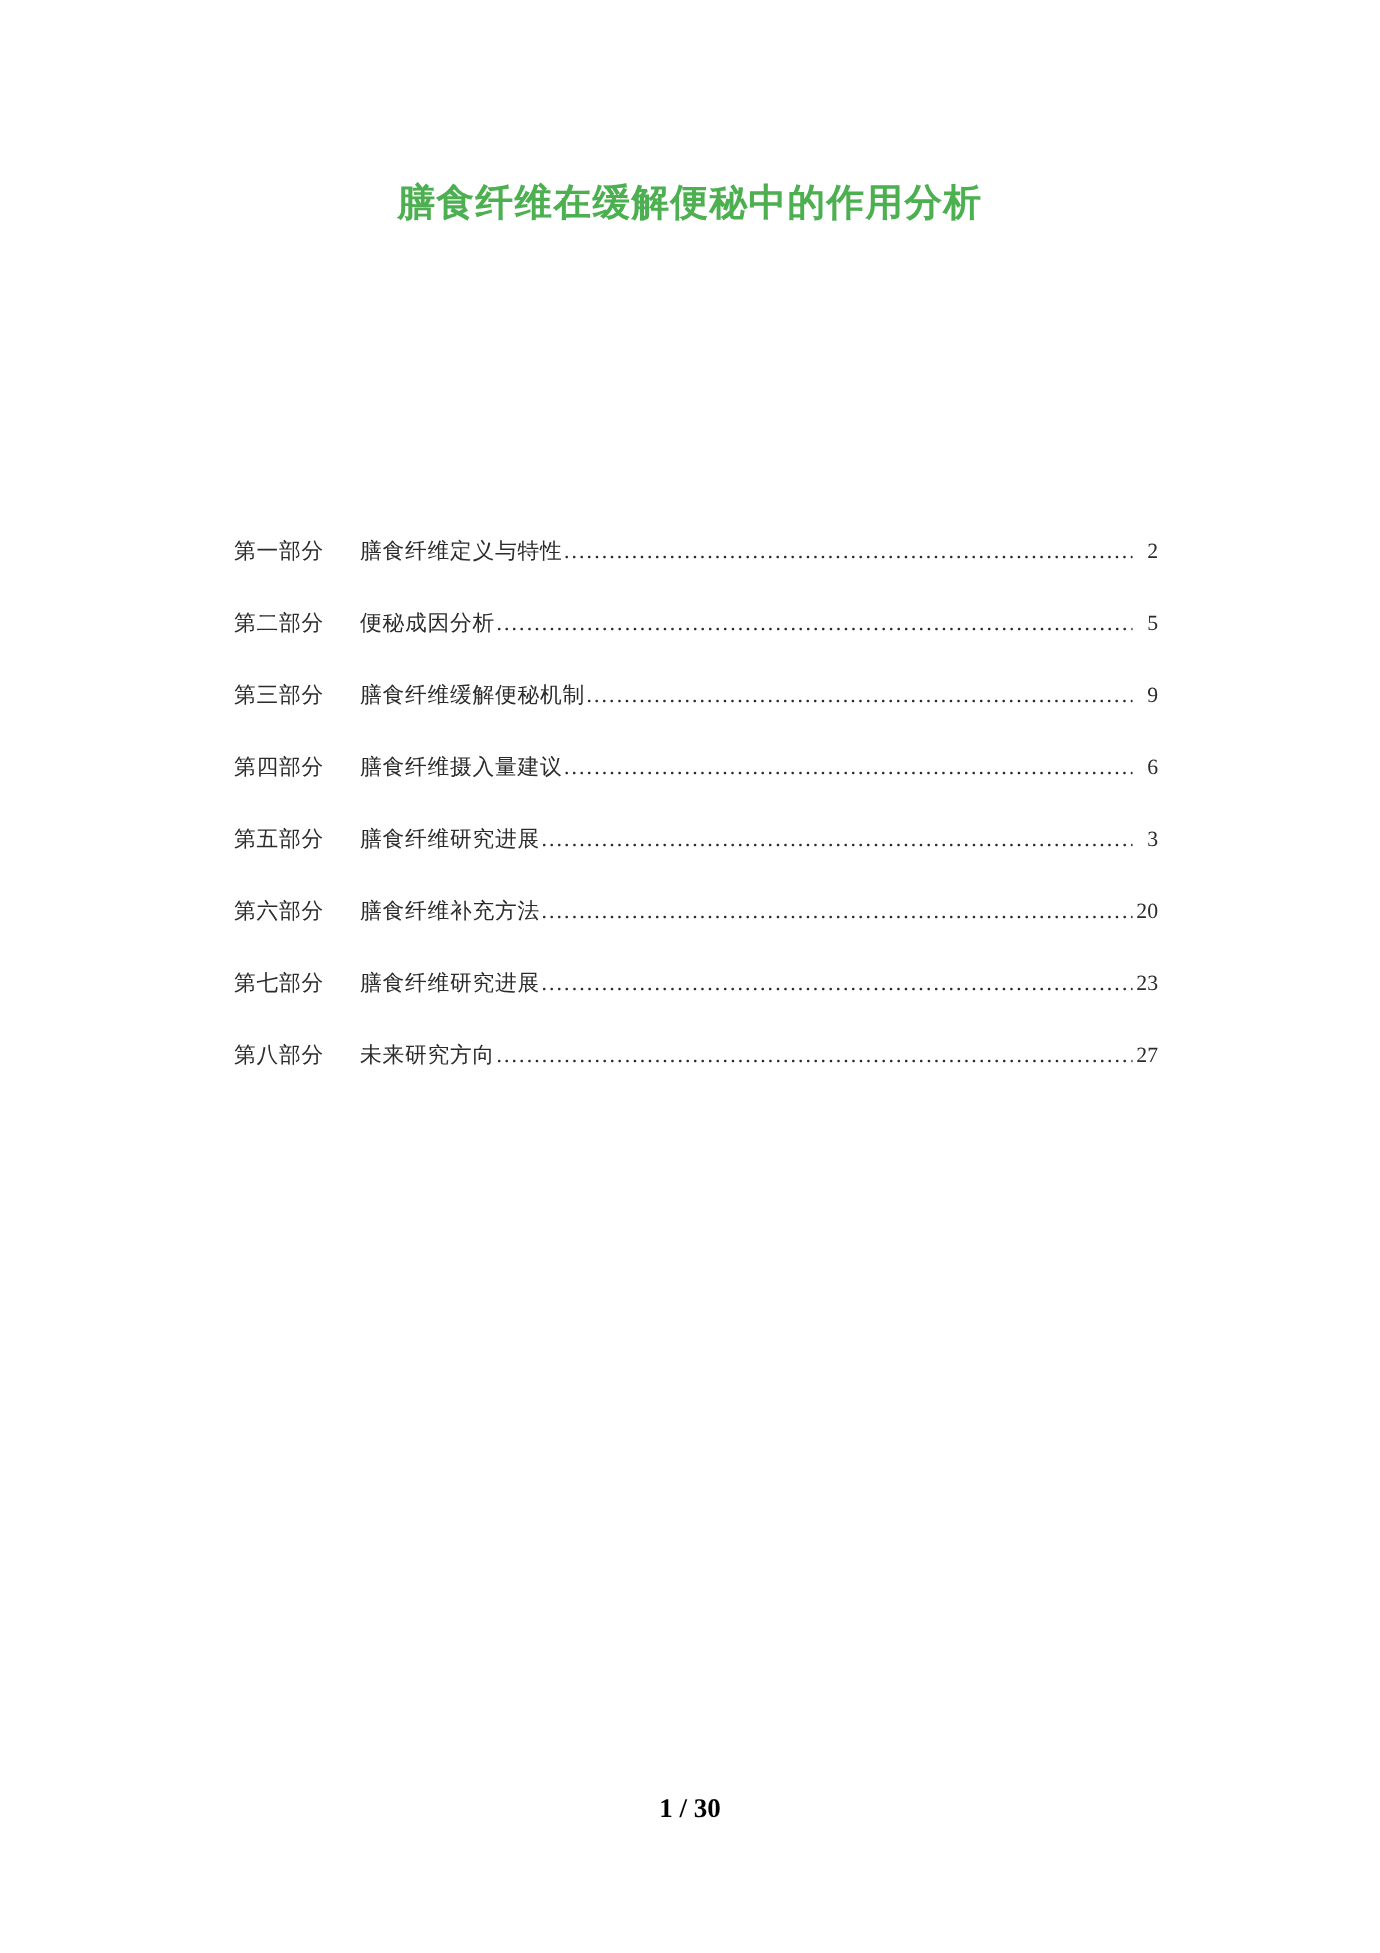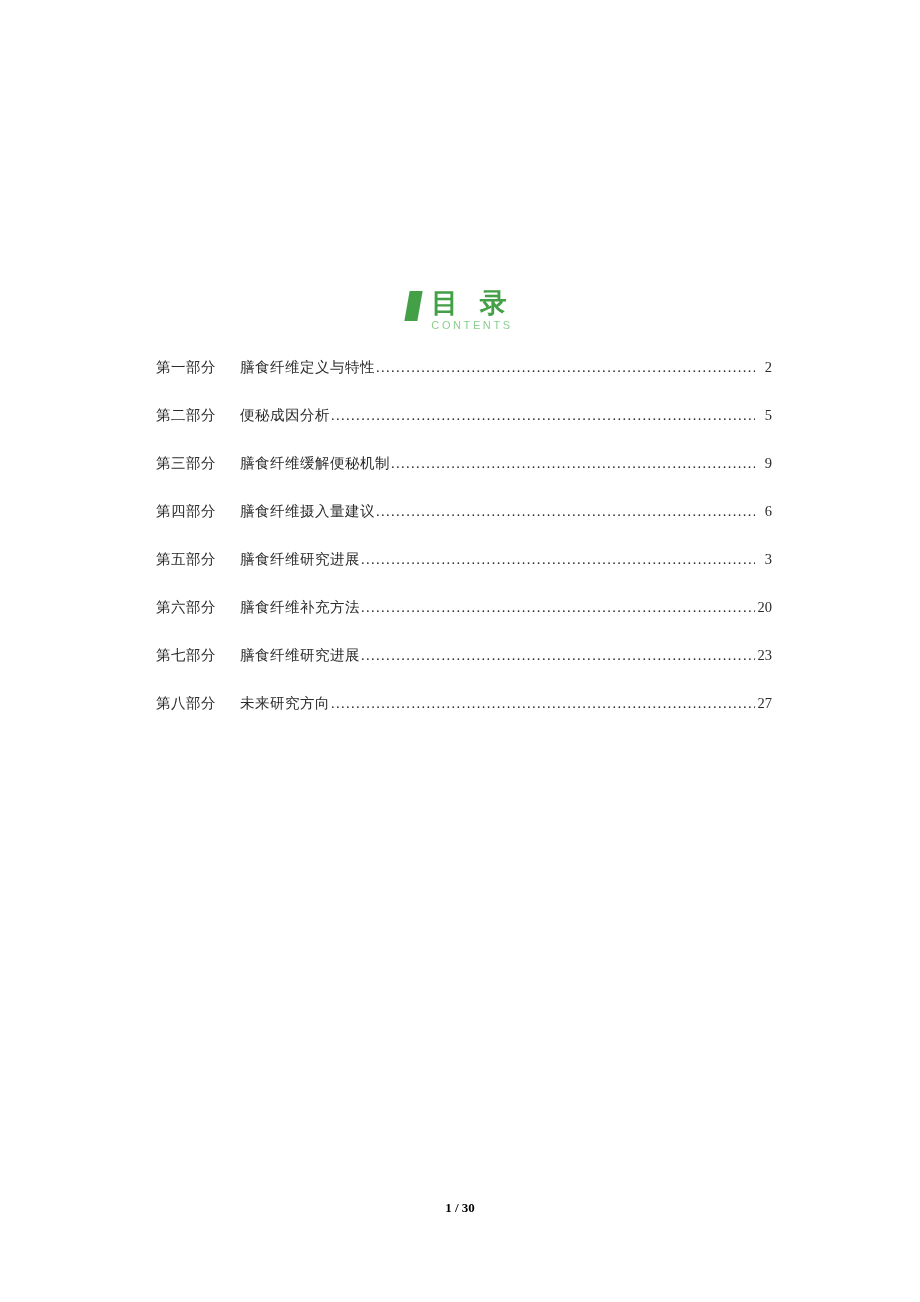--- a/index.html
+++ b/index.html
@@ -118,37 +118,31 @@
   }
 
   .footer {
     position: absolute;
     bottom: 86px;
     left: 0;
     width: 920px;
     text-align: center;
     font-family: "Liberation Serif", serif;
     font-weight: bold;
-    font-size: 13px;
+    font-size: 18px;
     color: #000000;
   }
 </style>
 </head>
 <body>
 
 <div class="page">
 
-
-  <div class="toc-heading">
-    <div class="bar"></div>
-    <div class="words">
-      <div class="cn">目 录</div>
-      <div class="en">CONTENTS</div>
-    </div>
-  </div>
+  <div class="doc-title">膳食纤维在缓解便秘中的作用分析</div>
+
 
   <div class="toc-list">
 
     <div class="toc-row">
       <span class="part">第一部分</span>
       <span class="title">膳食纤维定义与特性</span>
       <span class="leader">......................................................................................................................</span>
       <span class="page-num">2</span>
     </div>
 

